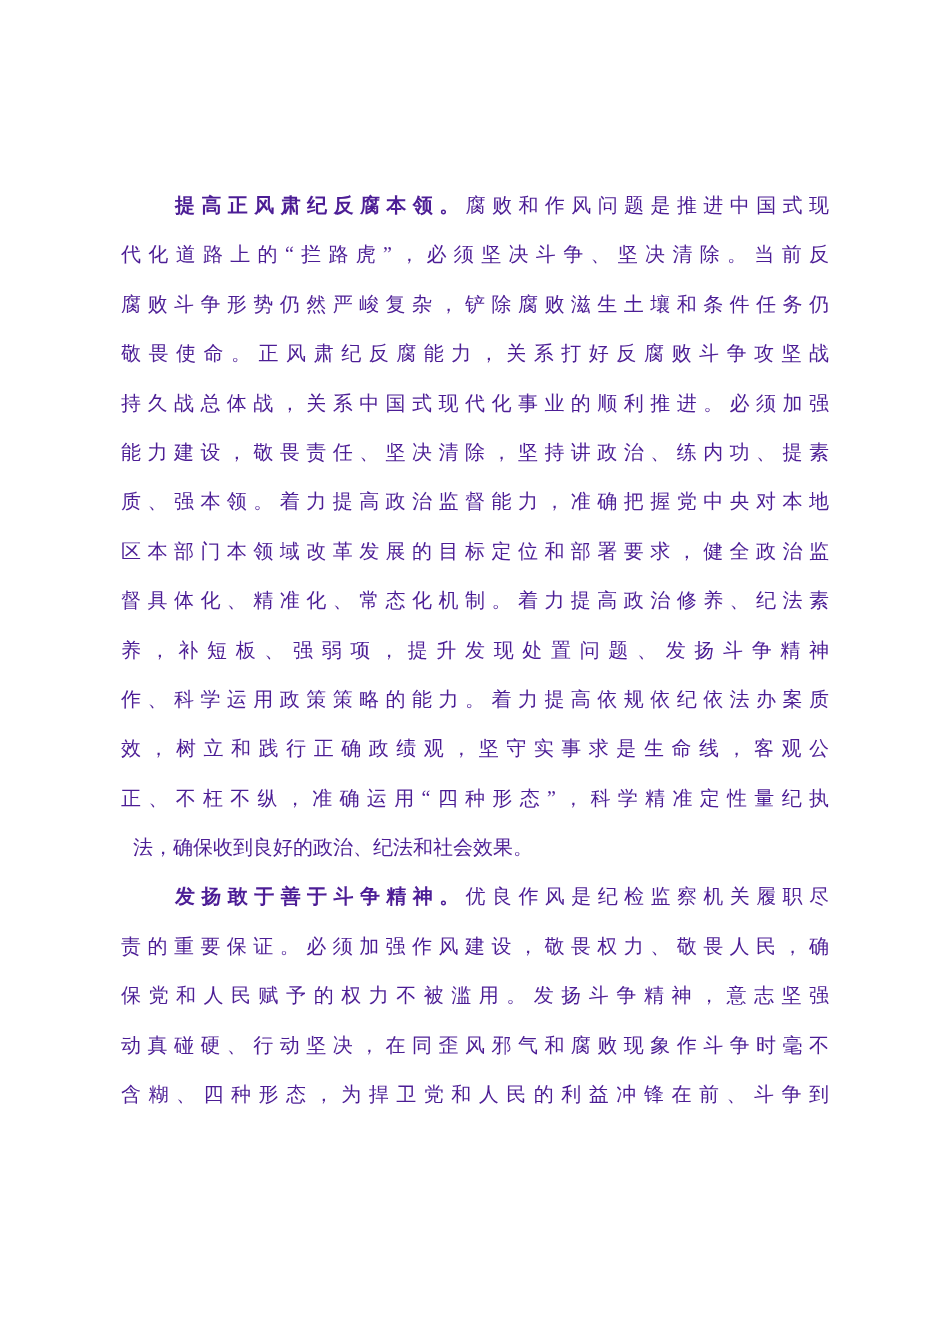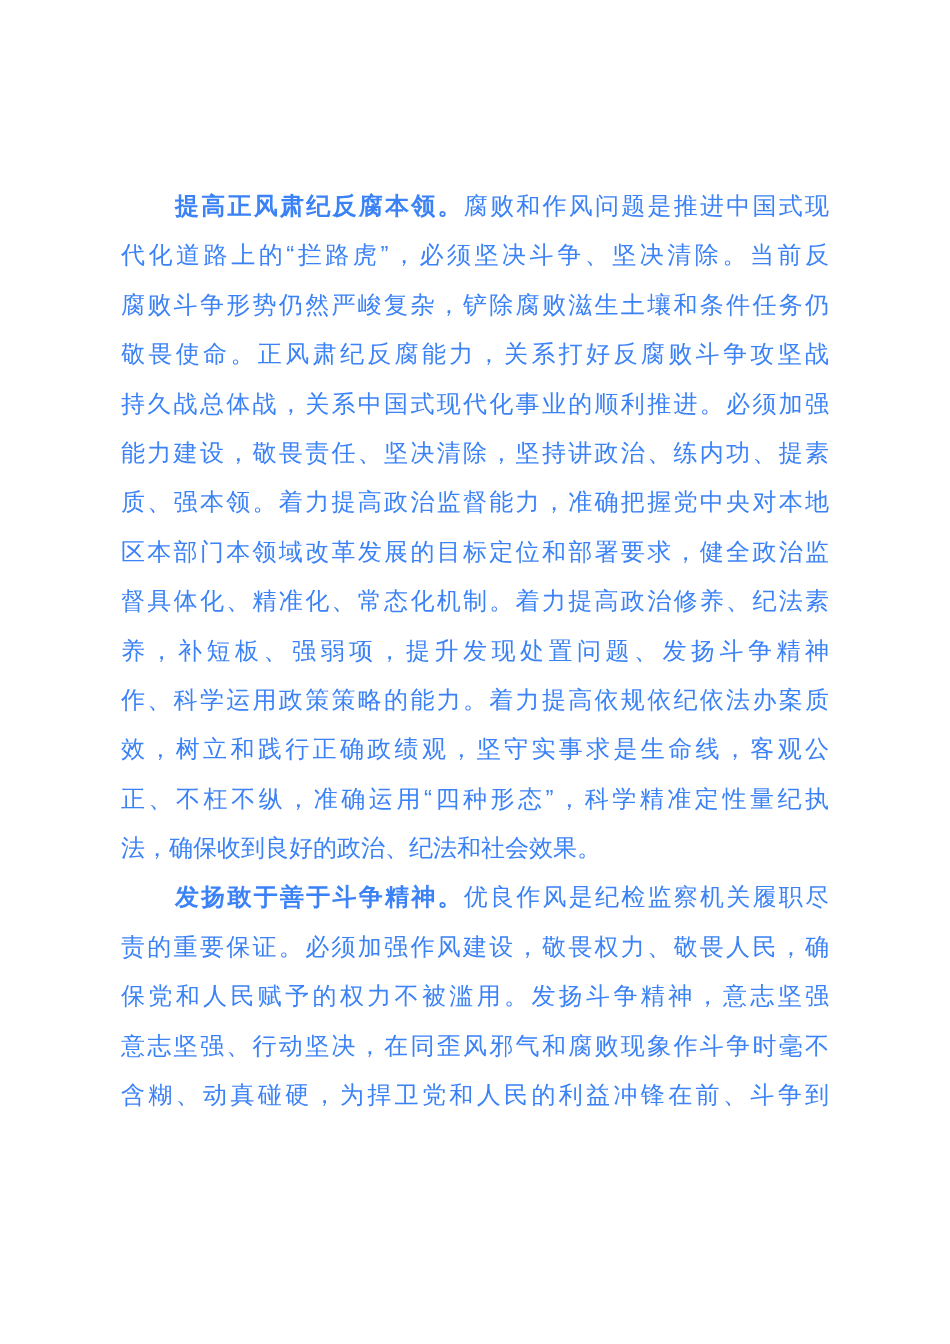--- a/index.html
+++ b/index.html
@@ -26,32 +26,34 @@
     top: 181px;
     width: 708px;
   }
   .para {
     margin: 0;
     padding: 0;
   }
   .line {
     height: 49.4px;
     line-height: 49.4px;
-    font-size: 24px;
-    color: #3b82f6;
+    font-size: 20px;
+    color: #4c1d95;
     text-align: justify;
     text-align-last: justify;
     overflow: visible;
+    font-family: Liberation Serif, serif;
   }
   .line.indent {
     text-indent: 54px;
   }
   .line.para-end {
     text-align: right;
     text-align-last: left;
+    margin-left: 12px;
   }
   .bold-lead {
     font-weight: 700;
   }
 </style>
 </head>
 <body>
 
 <div class="page" style="background: rgb(255, 255, 255);">
   <div class="content" style="color: rgb(0, 0, 0);">
@@ -68,17 +70,17 @@
         <div class="line">养，补短板、强弱项，提升发现处置问题、发扬斗争精神</div>
         <div class="line">作、科学运用政策策略的能力。着力提高依规依纪依法办案质</div>
         <div class="line">效，树立和践行正确政绩观，坚守实事求是生命线，客观公</div>
         <div class="line">正、不枉不纵，准确运用“四种形态”，科学精准定性量纪执</div>
         <div class="line para-end">法，确保收到良好的政治、纪法和社会效果。</div>
       </div>
       <div class="para">
         <div class="line indent"><span class="bold-lead">发扬敢于善于斗争精神。</span>优良作风是纪检监察机关履职尽</div>
         <div class="line">责的重要保证。必须加强作风建设，敬畏权力、敬畏人民，确</div>
         <div class="line">保党和人民赋予的权力不被滥用。发扬斗争精神，意志坚强</div>
-        <div class="line">意志坚强、行动坚决，在同歪风邪气和腐败现象作斗争时毫不</div>
-        <div class="line">含糊、动真碰硬，为捍卫党和人民的利益冲锋在前、斗争到</div>
+        <div class="line">动真碰硬、行动坚决，在同歪风邪气和腐败现象作斗争时毫不</div>
+        <div class="line">含糊、四种形态，为捍卫党和人民的利益冲锋在前、斗争到</div>
       </div>
     </div>
 </div>
 
 </body></html>

